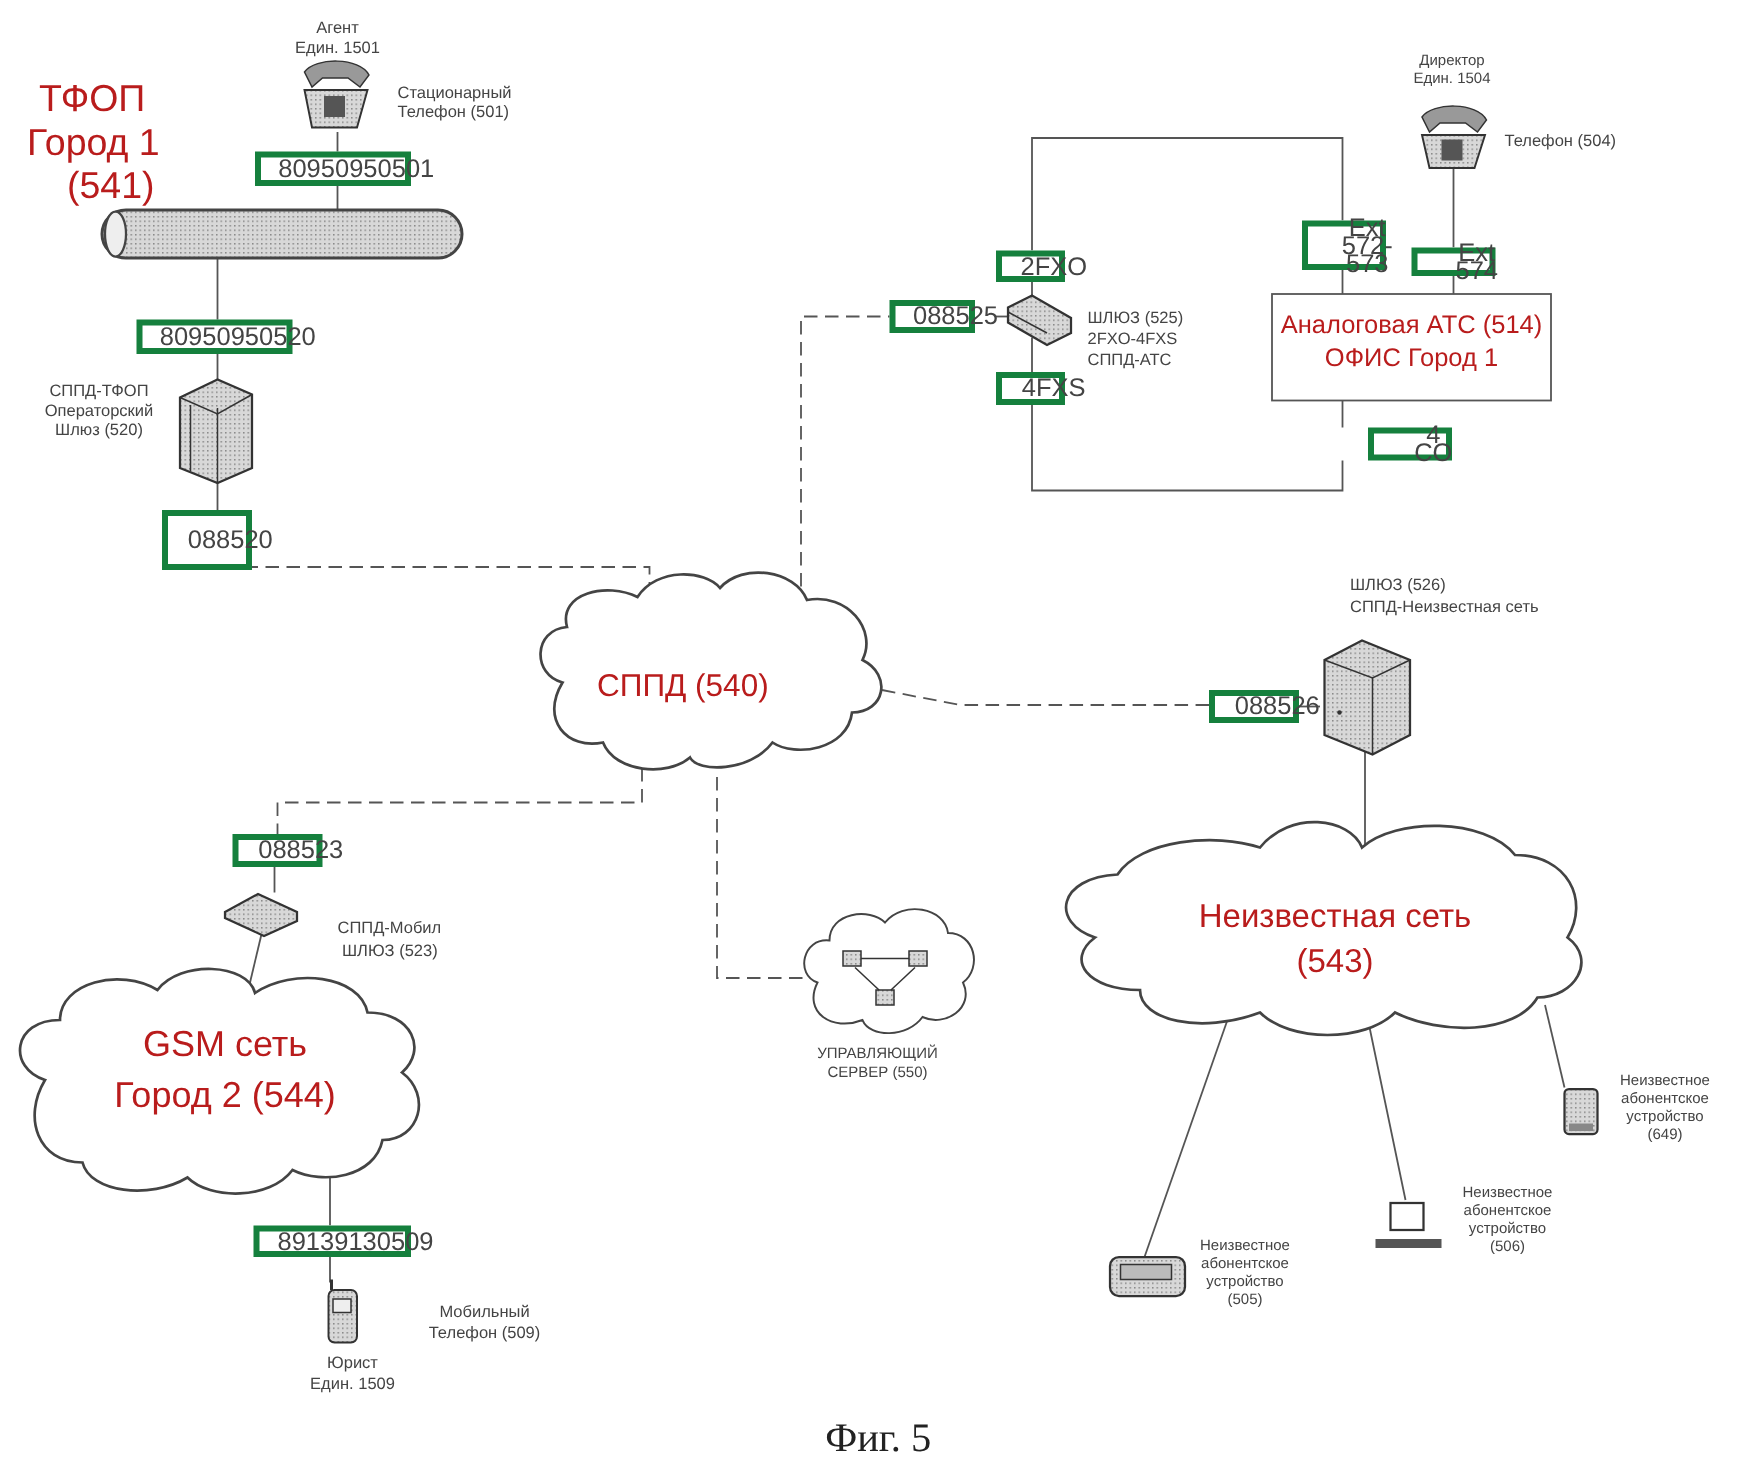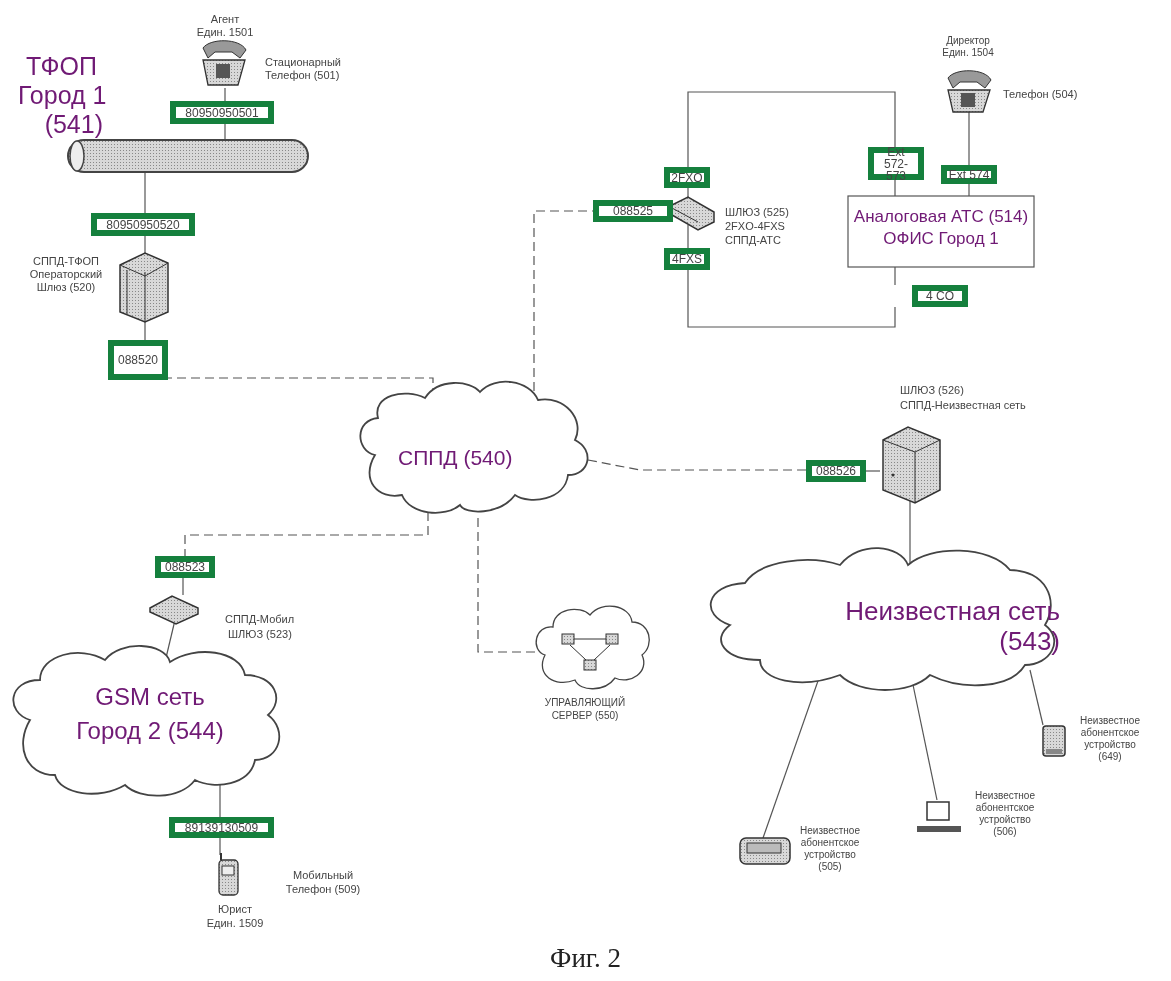--- a/index.html
+++ b/index.html
@@ -1,21 +1,21 @@
 <!DOCTYPE html>
 <html><head>
 <meta charset="utf-8">
 <style>
   html,body{margin:0;padding:0;background:#fff;}
   body{width:1171px;height:981px;position:relative;overflow:hidden;font-family:"Liberation Sans",sans-serif;color:#444;}
   svg#diagram{position:absolute;left:0;top:0;}
   .lbl{position:absolute;font-size:11px;line-height:13px;color:#444;white-space:nowrap;}
   .lbl.c{text-align:center;}
-  .big{position:absolute;color:#701a75;white-space:nowrap;}
-  .box{position:absolute;border:6px solid #15803d;background:#fff;font-size:12px;line-height:12px;color:#444;text-align:center;box-sizing:border-box;display:flex;align-items:center;justify-content:center;}
+  .big{position:absolute;color:#b91c1c;white-space:nowrap;}
+  .box{position:absolute;border:4px solid #15803d;background:#fff;font-size:17px;line-height:12px;color:#444;text-align:center;box-sizing:border-box;display:flex;align-items:center;justify-content:center;padding-left:31px;}
   .caption{position:absolute;left:0;width:1171px;top:943px;text-align:center;font-family:"Liberation Serif",serif;font-size:27px;color:#222;}
 </style>
 </head>
 <body>
 
 <svg id="diagram" width="1171" height="981" viewBox="0 0 1171 981">
   <defs>
     <pattern id="dots" width="3" height="3" patternUnits="userSpaceOnUse">
       <rect width="3" height="3" fill="#d8d8d8"></rect>
       <rect width="1" height="1" fill="#888"></rect>
@@ -153,21 +153,21 @@
 <div class="box" style="left:170px;top:101px;width:104px;height:23px;">80950950501</div>
 
 <div class="box" style="left:91px;top:213px;width:104px;height:23px;">80950950520</div>
 <div class="lbl c" style="left:14px;top:255px;width:104px;">
   <div>СППД-ТФОП</div>
   <div>Операторский</div>
   <div>Шлюз (520)</div>
 </div>
 <div class="box" style="left:108px;top:340px;width:60px;height:40px;">088520</div>
 
-<div class="box" style="left:593px;top:200px;width:80px;height:22px;">088525</div>
+<div class="box" style="left:593px;top:200px;width:57px;height:22px;">088525</div>
 <div class="box" style="left:664px;top:167px;width:46px;height:21px;">2FXO</div>
 <div class="box" style="left:664px;top:248px;width:46px;height:22px;">4FXS</div>
 <div class="lbl" style="left:725px;top:205px;line-height:14px;">
   <div>ШЛЮЗ  (525)</div>
   <div>2FXO-4FXS</div>
   <div>СППД-АТС</div>
 </div>
 
 <div class="box" style="left:868px;top:147px;width:56px;height:33px;flex-direction:column;">
   <span>Ext 572-</span>
@@ -187,21 +187,21 @@
 <div class="lbl" style="left:1003px;top:88px;">Телефон (504)</div>
 
 <div class="big" style="left:398px;top:446px;font-size:21px;">СППД  (540)</div>
 
 <div class="lbl" style="left:900px;top:383px;line-height:15px;">
   <div>ШЛЮЗ (526)</div>
   <div>СППД-Неизвестная сеть</div>
 </div>
 <div class="box" style="left:806px;top:460px;width:60px;height:22px;">088526</div>
 
-<div class="big" style="left:760px;top:596px;width:300px;text-align:right;font-size:26px;line-height:30px;">
+<div class="big" style="left:740px;top:596px;width:300px;text-align:center;font-size:22px;line-height:30px;">
   <div>Неизвестная сеть</div>
   <div>(543)</div>
 </div>
 
 <div class="box" style="left:155px;top:556px;width:60px;height:22px;">088523</div>
 <div class="lbl" style="left:225px;top:612px;line-height:15px;">
   <div>СППД-Мобил</div>
   <div style="padding-left:3px;">ШЛЮЗ (523)</div>
 </div>
 
@@ -237,13 +237,13 @@
   <div>устройство</div>
   <div>(506)</div>
 </div>
 <div class="lbl c" style="left:1070px;top:715px;width:80px;font-size:10px;line-height:12px;">
   <div>Неизвестное</div>
   <div>абонентское</div>
   <div>устройство</div>
   <div>(649)</div>
 </div>
 
-<div class="caption">Фиг. 2</div>
+<div class="caption">Фиг. 5</div>
 
 </body></html>

